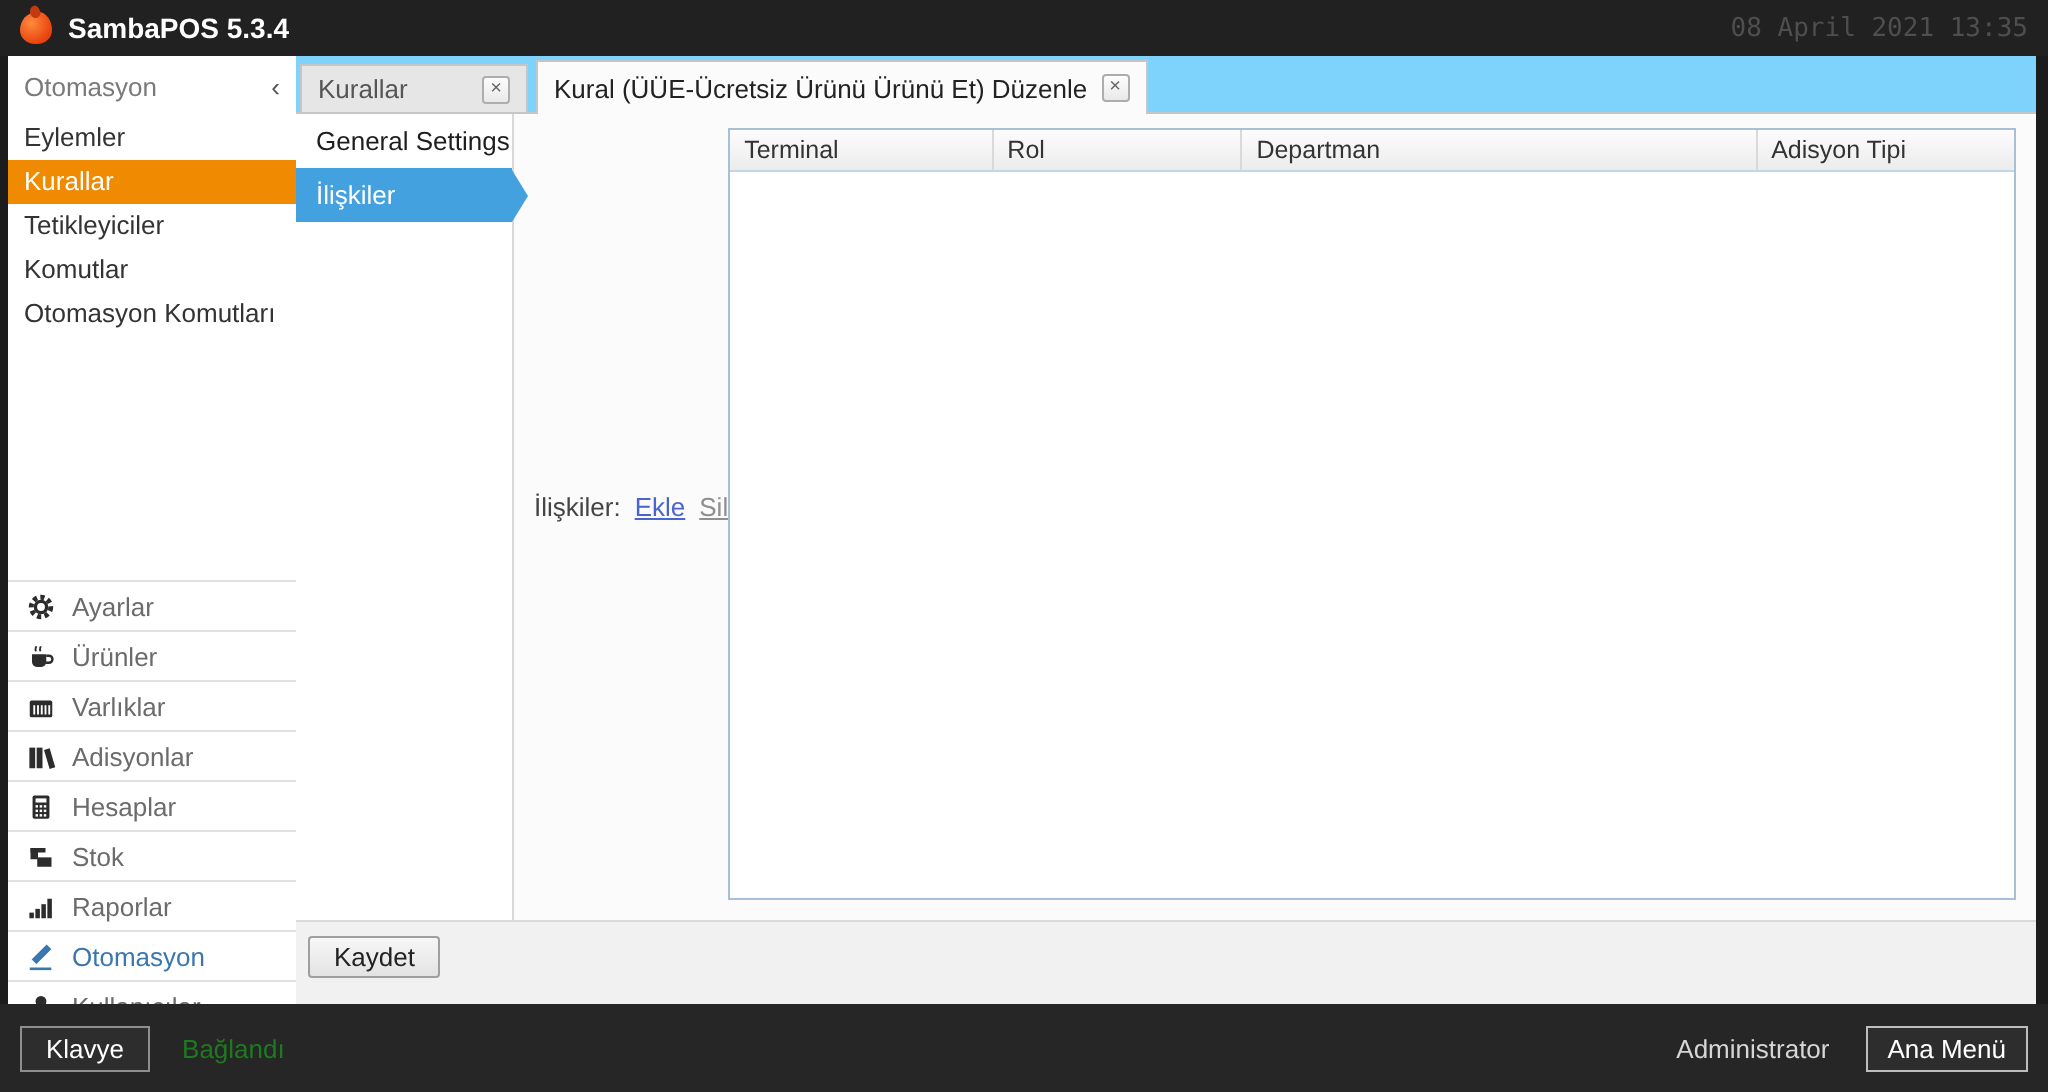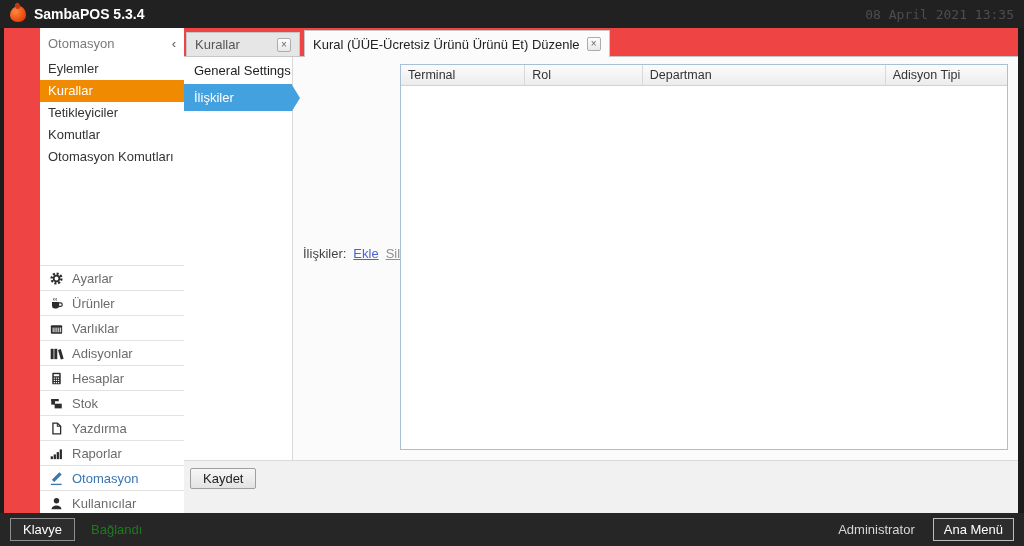--- a/index.html
+++ b/index.html
@@ -13,21 +13,21 @@
     background:radial-gradient(circle at 35% 35%, #ff8a3c, #e8430e 70%);
     position:relative; margin-right:8px; }
   .logo::before { content:""; position:absolute; top:-3px; left:5px; width:5px; height:6px;
     background:#c43a10; border-radius:60% 40% 50% 50%; transform:rotate(-30deg); }
   .app-title { color:#fff; font-size:14px; font-weight:bold; }
   .topbar .spacer, .statusbar .spacer { flex:1; }
   .datetime { color:#4e4e4e; font-size:13px; font-family:"DejaVu Sans Mono",monospace; }
 
   
   .workspace { position:absolute; top:28px; left:4px; right:6px; bottom:31px;
-    display:flex; background:#ef4444;padding-left:36px; }
+    display:flex; background:#7dd3fc; }
 
   
   .sidebar { width:144px; background:#fff; display:flex; flex-direction:column; }
   .sidebar-header { height:30px; display:flex; align-items:center; padding:0 8px;
     color:#7a7a7a; font-size:13px; }
   .sidebar-header .chev { margin-left:auto; color:#555; font-size:13px; cursor:default; }
   .nav-item { height:22px; line-height:22px; padding-left:8px; font-size:13px;
     color:#333; cursor:pointer; white-space:nowrap; }
   .nav-item.active { background:#F08A00; color:#fff; }
   .sidebar .fill { flex:1; }
@@ -75,21 +75,21 @@
   .gc0 { width:20.5%; } .gc1 { width:19.4%; } .gc2 { width:40.1%; } .gc3 { flex:1; border-right:none; }
   .grid-body { flex:1; background:#fff; }
 
   .page-footer { height:55px; background:#f1f1f1; border-top:1px solid #d9d9d9;
     padding:7px 0 0 6px; }
   .btn-save { font-size:13px; color:#222; padding:2px 12px;
     background:linear-gradient(#f7f7f7,#e3e3e3); border:1px solid #9f9f9f;
     border-radius:2px; cursor:pointer; }
 
   
-  .statusbar { position:absolute; left:0; bottom:0; width:1024px; height:33px;
+  .statusbar { position:absolute; left:0; bottom:0; width:1024px; height:44px;
     background:#262626; display:flex; align-items:center; padding:0 10px; gap:16px; }
   .btn-dark { font-size:13px; color:#fff; background:#2d2d2d; border:1px solid #8e8e8e;
     padding:3px 12px; cursor:pointer; }
   .conn { color:#1e7a1e; font-size:13px; }
   .user { color:#d6d6d6; font-size:13px; margin-right:2px; }
   .btn-menu { font-size:13px; color:#fff; background:#2d2d2d; border:1px solid #bdbdbd;
     padding:3px 10px; cursor:pointer; }
 </style>
 </head>
 <body>
@@ -177,29 +177,20 @@
     </div>
     <div class="module-row">
       <span class="mi">
         <svg width="15" height="15" viewBox="0 0 16 16" fill="currentColor">
             <rect x="2.4" y="3.2" width="4" height="6"></rect>
             <rect x="2.4" y="3.2" width="8" height="2.4"></rect>
             <rect x="6" y="8.2" width="7.6" height="5"></rect>
           </svg>
       </span>
       <span>Stok</span>
-    </div>
-    <div class="module-row">
-      <span class="mi">
-        <svg width="15" height="15" viewBox="0 0 16 16">
-            <path fill="none" stroke="currentColor" stroke-width="1.4" d="M4.2 2.2h4.8l3.4 3.4v8.2H4.2z"></path>
-            <path fill="none" stroke="currentColor" stroke-width="1.1" d="M8.9 2.4v3.3h3.3"></path>
-          </svg>
-      </span>
-      <span>Yazdırma</span>
     </div>
     <div class="module-row">
       <span class="mi">
         <svg width="15" height="15" viewBox="0 0 16 16" fill="currentColor">
             <rect x="1.8" y="11" width="2.4" height="3"></rect>
             <rect x="5" y="9" width="2.4" height="5"></rect>
             <rect x="8.2" y="6.5" width="2.4" height="7.5"></rect>
             <rect x="11.4" y="3.6" width="2.4" height="10.4"></rect>
           </svg>
       </span>

